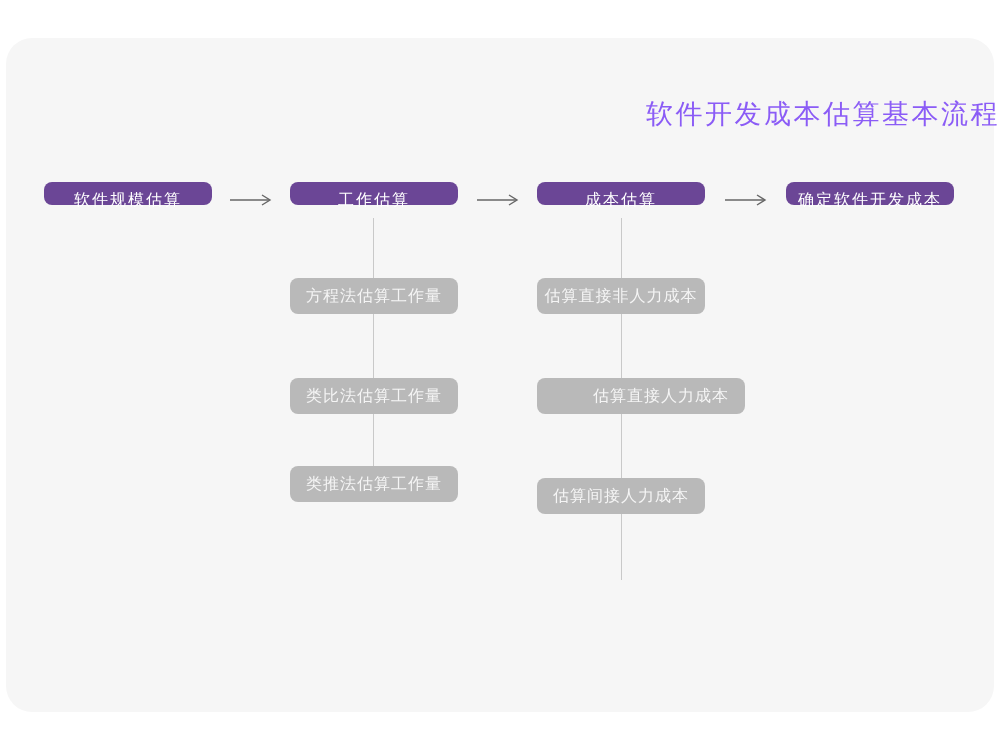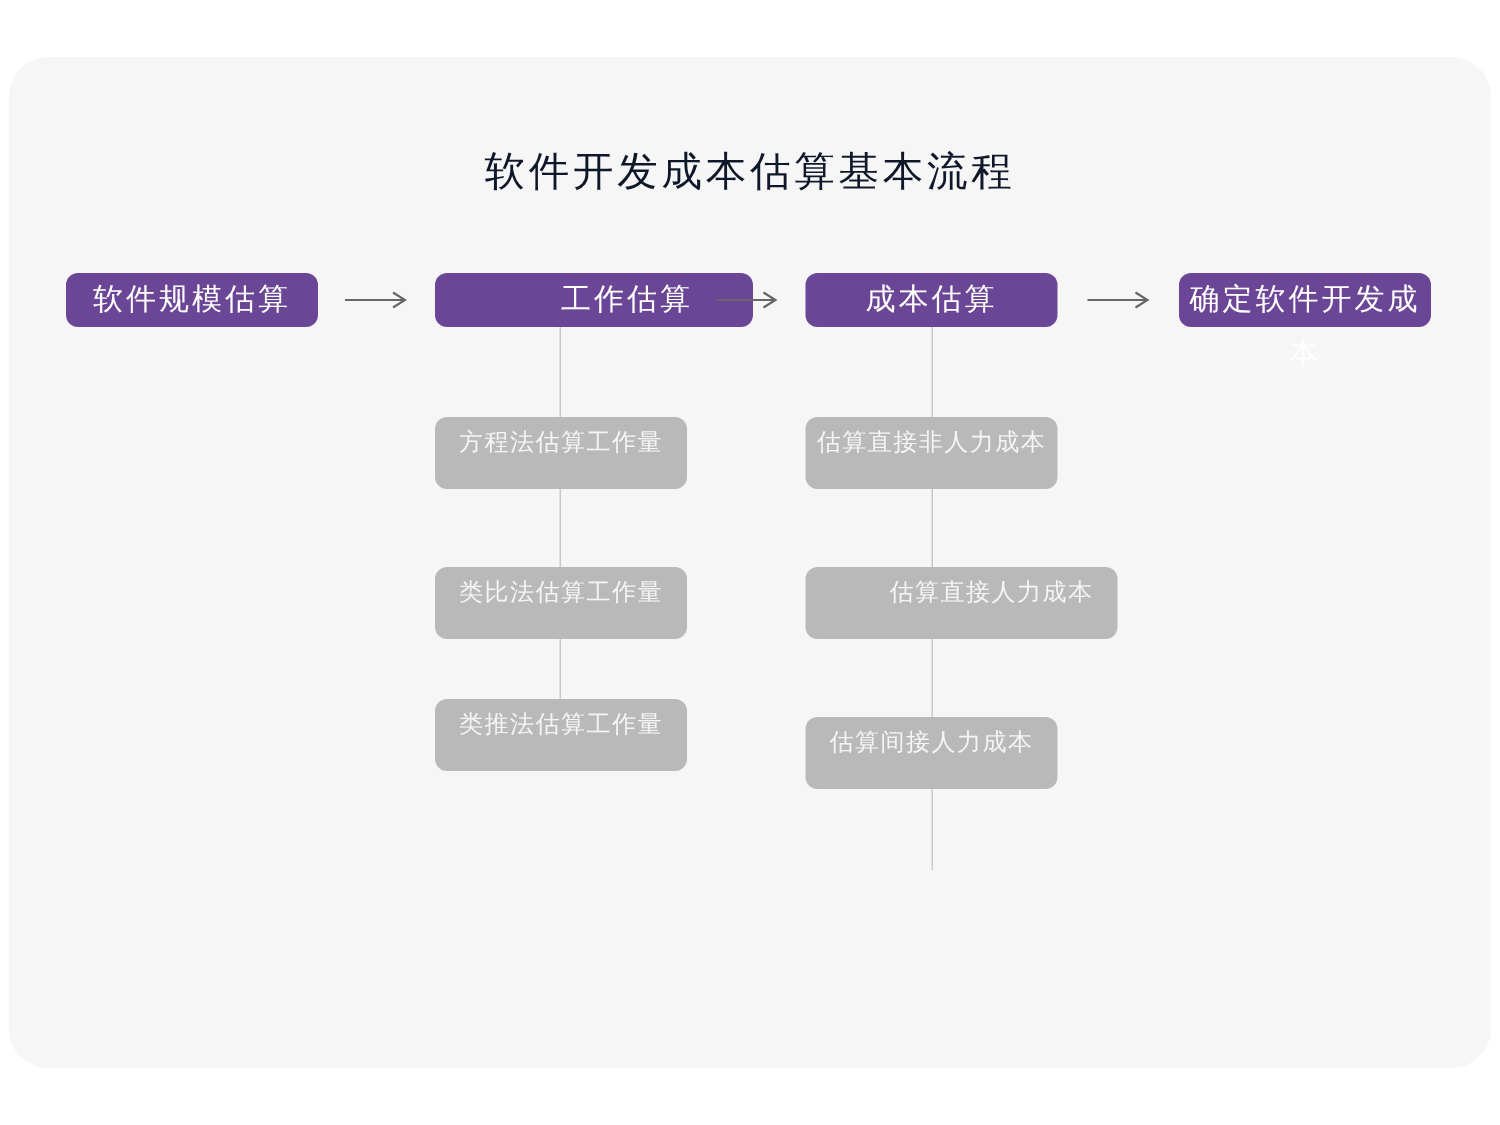--- a/index.html
+++ b/index.html
@@ -1,40 +1,40 @@
 <!DOCTYPE html>
 <html><head>
 <meta charset="utf-8">
 <style>
   html,body{margin:0;padding:0;background:#ffffff;}
   body{font-family:"Liberation Sans","DejaVu Sans",sans-serif;}
   .canvas{position:relative;width:1000px;height:750px;background:#ffffff;overflow:hidden;}
   .card{position:absolute;left:6px;top:38px;width:988px;height:674px;background:#f6f6f6;border-radius:26px;}
-  .title{position:absolute;left:0;top:96px;width:100%;text-align:center;font-size:27px;letter-spacing:2.5px;color:#0f172a;}
-  .stage-box{position:absolute;width:168px;height:36px;line-height:36px;border-radius:8px;
-             background:#6b4696;color:#ffffff;font-size:20px;letter-spacing:2px;text-align:center;z-index:2;}
-  .sub-box{position:absolute;width:168px;height:48px;line-height:36px;border-radius:8px;
+  .title{position:absolute;left:0;top:96px;width:100%;text-align:right;font-size:27px;letter-spacing:2.5px;color:#8b5cf6;}
+  .stage-box{position:absolute;width:168px;height:23px;line-height:36px;border-radius:8px;
+             background:#6b4696;color:#ffffff;font-size:16px;letter-spacing:2px;text-align:center;z-index:2;}
+  .sub-box{position:absolute;width:168px;height:36px;line-height:36px;border-radius:8px;
            background:#b9b9b9;color:#f5f5f5;font-size:16px;letter-spacing:1px;text-align:center;z-index:2;}
   .connector{position:absolute;width:1px;background:#c9c9c9;z-index:1;}
   .arrow{position:absolute;width:44px;height:14px;z-index:2;}
   .arrow svg{display:block;}
 </style>
 </head>
 <body>
 
 <div class="canvas">
   <div class="card"></div>
 
   <div class="title">软件开发成本估算基本流程</div>
 
   <div class="connector" style="left:373px;top:218px;height:260px;"></div>
   <div class="connector" style="left:621px;top:218px;height:362px;"></div>
 
   <div class="stage-box" style="left:44px;top:182px;">软件规模估算</div>
-  <div class="stage-box" style="left:290px;top:182px;padding-left:44px;">工作估算</div>
+  <div class="stage-box" style="left:290px;top:182px;">工作估算</div>
   <div class="stage-box" style="left:537px;top:182px;">成本估算</div>
   <div class="stage-box" style="left:786px;top:182px;">确定软件开发成本</div>
 
   <div class="arrow" style="left:229px;top:193px;">
     <svg width="44" height="14" viewBox="0 0 44 14">
         <line x1="1" y1="7" x2="40" y2="7" stroke="#666666" stroke-width="1.4"></line>
         <path d="M33 2 L41 7 L33 12" fill="none" stroke="#666666" stroke-width="1.4"></path>
       </svg>
   </div>
   <div class="arrow" style="left:476px;top:193px;">

